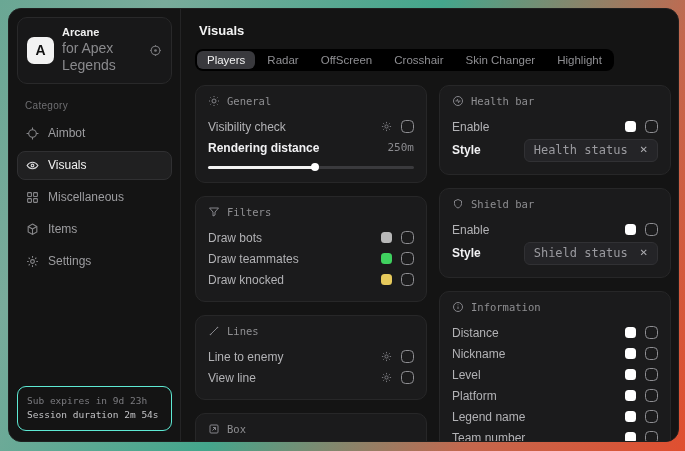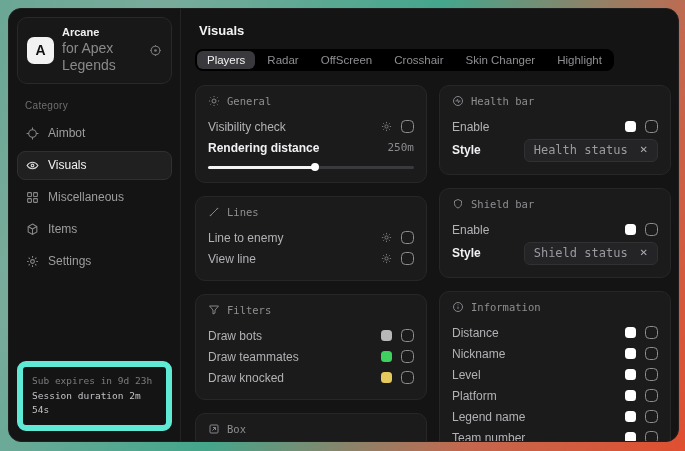--- a/index.html
+++ b/index.html
@@ -15,21 +15,21 @@
   .brand-name{color:#f0f0f0;font-size:11px;font-weight:bold;}
   .brand-sub{color:#8a8a8d;font-size:14px;}
   .emblem{color:#77777a;display:flex;}
   .category{color:#6e6e71;font-size:10px;margin:16px 0 8px 8px;letter-spacing:.3px;}
   .nav{display:flex;flex-direction:column;gap:3px;}
   .nav-item{display:flex;align-items:center;gap:9px;height:27px;padding:0 8px;border:1px solid transparent;border-radius:8px;color:#9d9da0;font-size:12px;cursor:pointer;}
   .nav-item .nicon{display:flex;color:#88888b;}
   .nav-item.active{background:#202021;border-color:#303032;color:#f2f2f2;}
   .nav-item.active .nicon{color:#d6d6d8;}
   .sidebar-spacer{flex:1;}
-  .subbox{border:6px solid #5eead4;border-radius:9px;padding:7px 9px;font-family:"DejaVu Sans Mono",monospace;line-height:1.55;}
+  .subbox{border:1px solid #5eead4;border-radius:9px;padding:7px 9px;font-family:"DejaVu Sans Mono",monospace;line-height:1.55;}
   .sub-line1{color:#7c7c80;font-size:9.5px;}
   .sub-line2{color:#c2c2c5;font-size:9.5px;}
   
   .main{flex:1;display:flex;flex-direction:column;padding:14px 12px 0 14px;box-sizing:border-box;overflow:hidden;}
   .page-title{color:#f2f2f2;font-size:13px;font-weight:bold;margin-left:4px;}
   .tabs{display:inline-flex;align-self:flex-start;gap:2px;background:#000000;border-radius:8px;padding:2px;margin-top:11px;}
   .tab{padding:3px 10px;border-radius:6px;font-size:11.5px;color:#8f8f93;cursor:pointer;white-space:nowrap;}
   .tab.active{background:#39393d;color:#f2f2f2;}
   .columns{display:flex;gap:12px;margin-top:14px;align-items:flex-start;}
   .col{display:flex;flex-direction:column;gap:13px;width:232px;min-width:232px;}
@@ -181,20 +181,52 @@
             <span class="track"></span>
             <span class="fill" style="width: 52%;"></span>
             <span class="thumb" style="left: 52%;"></span>
           </div>
         </div>
 
         <div class="panel">
           <div class="panel-head">
             <span class="picon">
                 <svg width="12" height="12" viewBox="0 0 24 24" fill="none" stroke="currentColor" stroke-width="2">
+                  <path d="M3 4h18l-7 8v6l-4 2v-8L3 4z"></path>
+                </svg>
+              </span>
+            <span>Filters</span>
+          </div>
+          <div class="row">
+            <span class="row-label">Draw bots</span>
+            <span class="controls">
+              <span class="swatch" style="background: rgb(184, 184, 184);"></span>
+              <span class="checkbox"></span>
+            </span>
+          </div>
+          <div class="row">
+            <span class="row-label">Draw teammates</span>
+            <span class="controls">
+              <span class="swatch" style="background: rgb(63, 209, 95);"></span>
+              <span class="checkbox"></span>
+            </span>
+          </div>
+          <div class="row">
+            <span class="row-label">Draw knocked</span>
+            <span class="controls">
+              <span class="swatch" style="background: rgb(230, 201, 92);"></span>
+              <span class="checkbox"></span>
+            </span>
+          </div>
+        </div>
+
+        <div class="panel">
+          <div class="panel-head">
+            <span class="picon">
+                <svg width="12" height="12" viewBox="0 0 24 24" fill="none" stroke="currentColor" stroke-width="2">
                   <path d="M5 19L19 5"></path>
                   <circle cx="5" cy="19" r="1.6" fill="currentColor" stroke="none"></circle>
                   <circle cx="19" cy="5" r="1.6" fill="currentColor" stroke="none"></circle>
                 </svg>
               </span>
             <span>Lines</span>
           </div>
           <div class="row">
             <span class="row-label">Line to enemy</span>
             <span class="controls">
@@ -218,52 +250,20 @@
                 </span>
               <span class="checkbox"></span>
             </span>
           </div>
         </div>
 
         <div class="panel">
           <div class="panel-head">
             <span class="picon">
                 <svg width="12" height="12" viewBox="0 0 24 24" fill="none" stroke="currentColor" stroke-width="2">
-                  <path d="M3 4h18l-7 8v6l-4 2v-8L3 4z"></path>
-                </svg>
-              </span>
-            <span>Filters</span>
-          </div>
-          <div class="row">
-            <span class="row-label">Draw bots</span>
-            <span class="controls">
-              <span class="swatch" style="background: rgb(184, 184, 184);"></span>
-              <span class="checkbox"></span>
-            </span>
-          </div>
-          <div class="row">
-            <span class="row-label">Draw teammates</span>
-            <span class="controls">
-              <span class="swatch" style="background: rgb(63, 209, 95);"></span>
-              <span class="checkbox"></span>
-            </span>
-          </div>
-          <div class="row">
-            <span class="row-label">Draw knocked</span>
-            <span class="controls">
-              <span class="swatch" style="background: rgb(230, 201, 92);"></span>
-              <span class="checkbox"></span>
-            </span>
-          </div>
-        </div>
-
-        <div class="panel">
-          <div class="panel-head">
-            <span class="picon">
-                <svg width="12" height="12" viewBox="0 0 24 24" fill="none" stroke="currentColor" stroke-width="2">
                   <rect x="4" y="4" width="16" height="16" rx="2"></rect>
                   <path d="M9 15l6-6M10 9h5v5"></path>
                 </svg>
               </span>
             <span>Box</span>
           </div>
 
         </div>
       </div>
 

